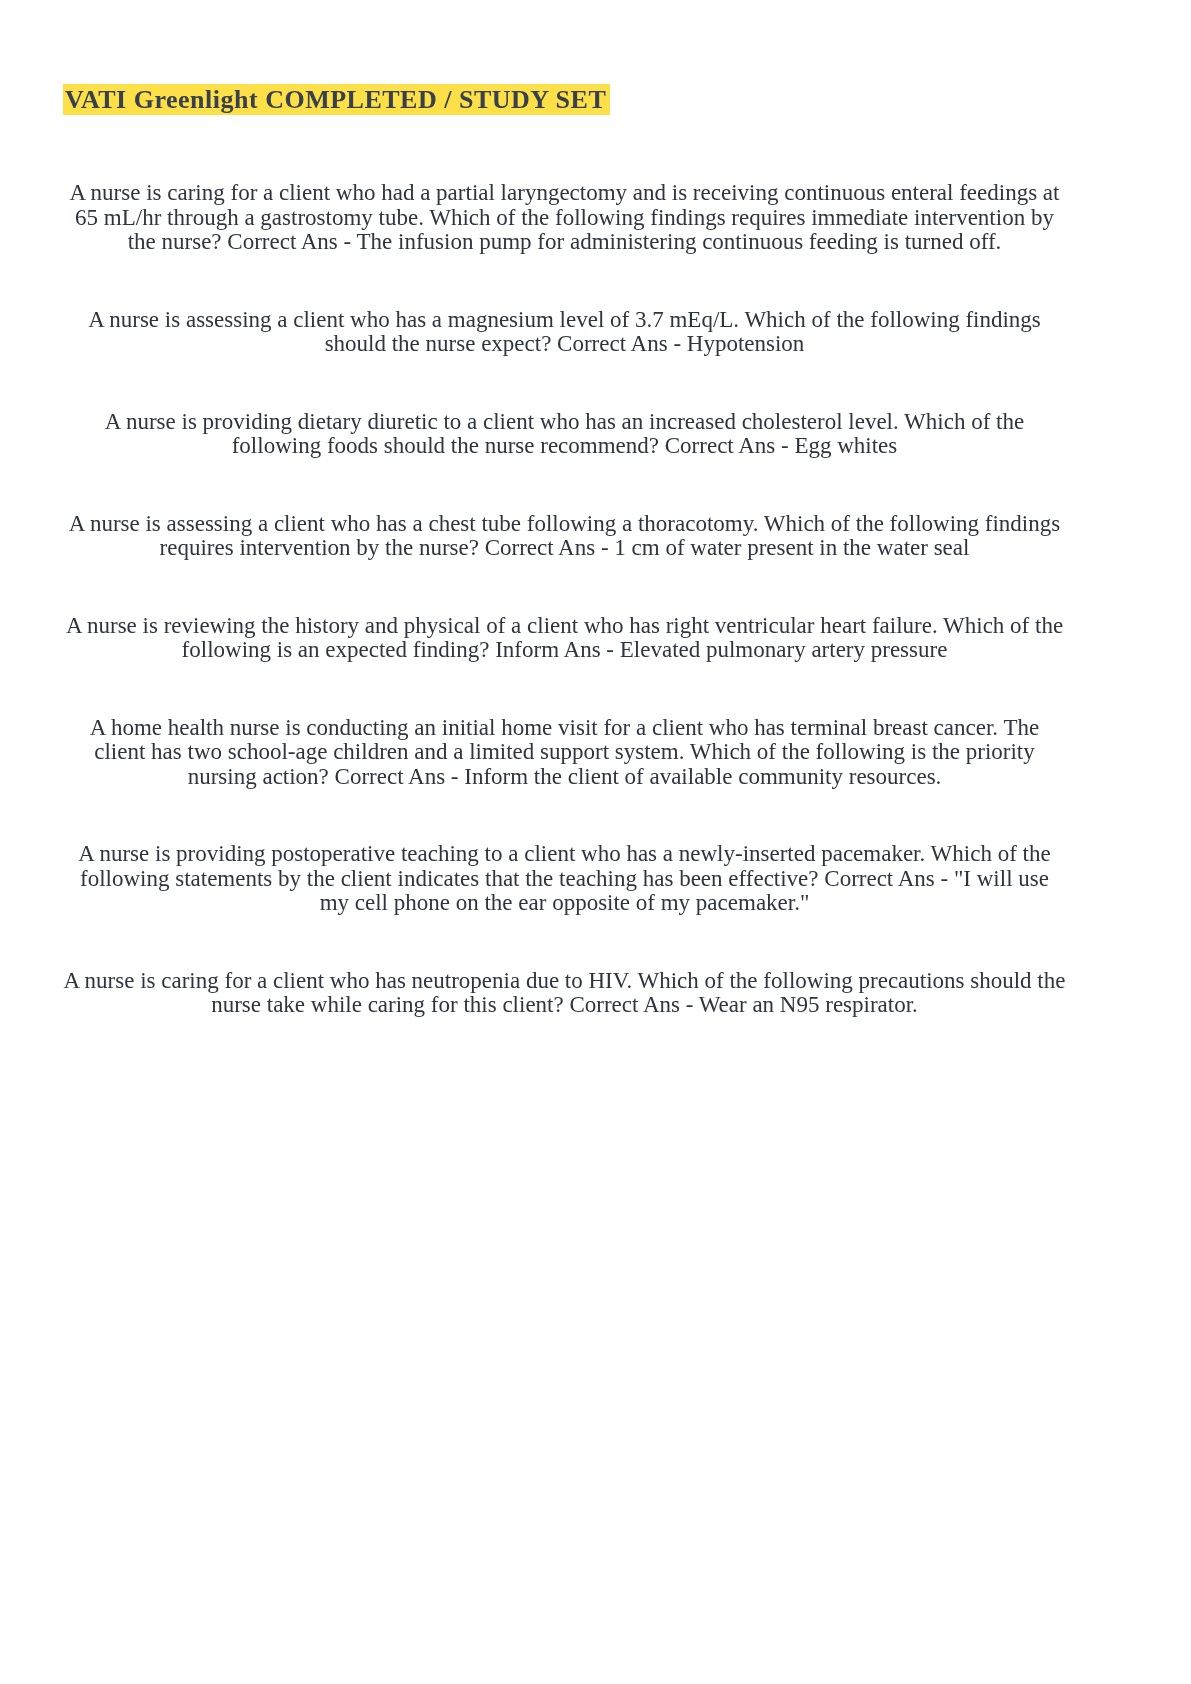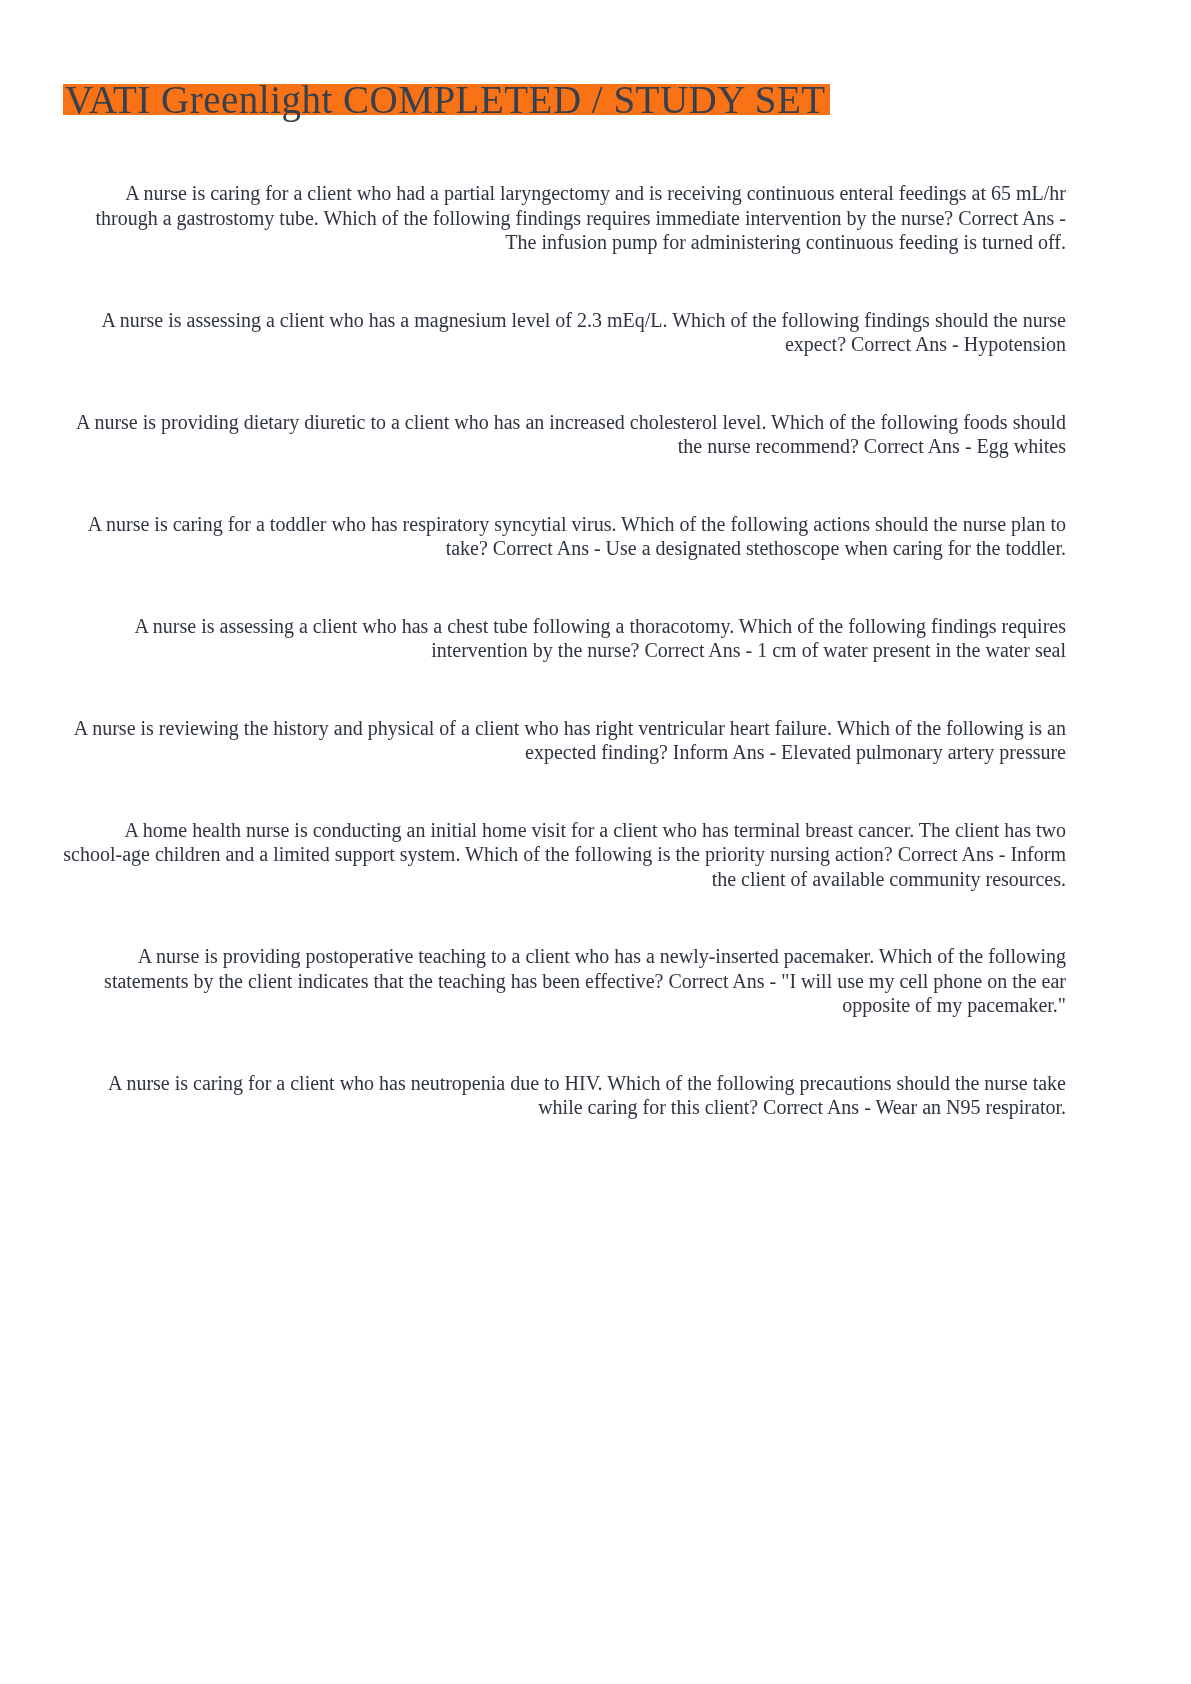--- a/index.html
+++ b/index.html
@@ -17,54 +17,53 @@
   .page {
     box-sizing: border-box;
     width: 1191px;
     height: 1684px;
     padding: 84px 125px 0 63px;
     background: #ffffff;
     overflow: hidden;
   }
   .doc-title {
     display: inline-block;
-    background: #f97316;
+    background: #fde047;
     color: #38404d;
-    font-size: 39px;
-    font-weight: normal;
+    font-size: 26px;
+    font-weight: bold;
     line-height: 31px;
     padding: 0 4px 0 2px;
     margin: 0 0 66px 0;
     letter-spacing: 0.5px;
     white-space: nowrap;
   }
   .qa-list {
     width: 1003px;
   }
   .qa-item {
-    font-size: 20px;
+    font-size: 23px;
     line-height: 24.5px;
     margin: 0 0 53px 0;
     color: #2e3440;
-    text-align: right;
+    text-align: center;
   }
   .qa-item:last-child {
     margin-bottom: 12px;
   }
 </style>
 </head>
 <body>
 
 <div class="page">
   <h1 class="doc-title">VATI Greenlight COMPLETED / STUDY SET</h1>
 
   <div class="qa-list">
     <p class="qa-item">A nurse is caring for a client who had a partial laryngectomy and is receiving continuous enteral feedings at 65 mL/hr through a gastrostomy tube. Which of the following findings requires immediate intervention by the nurse? Correct Ans - The infusion pump for administering continuous feeding is turned off.</p>
-    <p class="qa-item">A nurse is assessing a client who has a magnesium level of 2.3 mEq/L. Which of the following findings should the nurse expect? Correct Ans - Hypotension</p>
+    <p class="qa-item">A nurse is assessing a client who has a magnesium level of 3.7 mEq/L. Which of the following findings should the nurse expect? Correct Ans - Hypotension</p>
     <p class="qa-item">A nurse is providing dietary diuretic to a client who has an increased cholesterol level. Which of the following foods should the nurse recommend? Correct Ans - Egg whites</p>
-    <p class="qa-item">A nurse is caring for a toddler who has respiratory syncytial virus. Which of the following actions should the nurse plan to take? Correct Ans - Use a designated stethoscope when caring for the toddler.</p>
     <p class="qa-item">A nurse is assessing a client who has a chest tube following a thoracotomy. Which of the following findings requires intervention by the nurse? Correct Ans - 1 cm of water present in the water seal</p>
     <p class="qa-item">A nurse is reviewing the history and physical of a client who has right ventricular heart failure. Which of the following is an expected finding? Inform Ans - Elevated pulmonary artery pressure</p>
     <p class="qa-item">A home health nurse is conducting an initial home visit for a client who has terminal breast cancer. The client has two school-age children and a limited support system. Which of the following is the priority nursing action? Correct Ans - Inform the client of available community resources.</p>
     <p class="qa-item">A nurse is providing postoperative teaching to a client who has a newly-inserted pacemaker. Which of the following statements by the client indicates that the teaching has been effective? Correct Ans - "I will use my cell phone on the ear opposite of my pacemaker."</p>
     <p class="qa-item">A nurse is caring for a client who has neutropenia due to HIV. Which of the following precautions should the nurse take while caring for this client? Correct Ans - Wear an N95 respirator.</p>
   </div>
 </div>
 
 </body></html>

